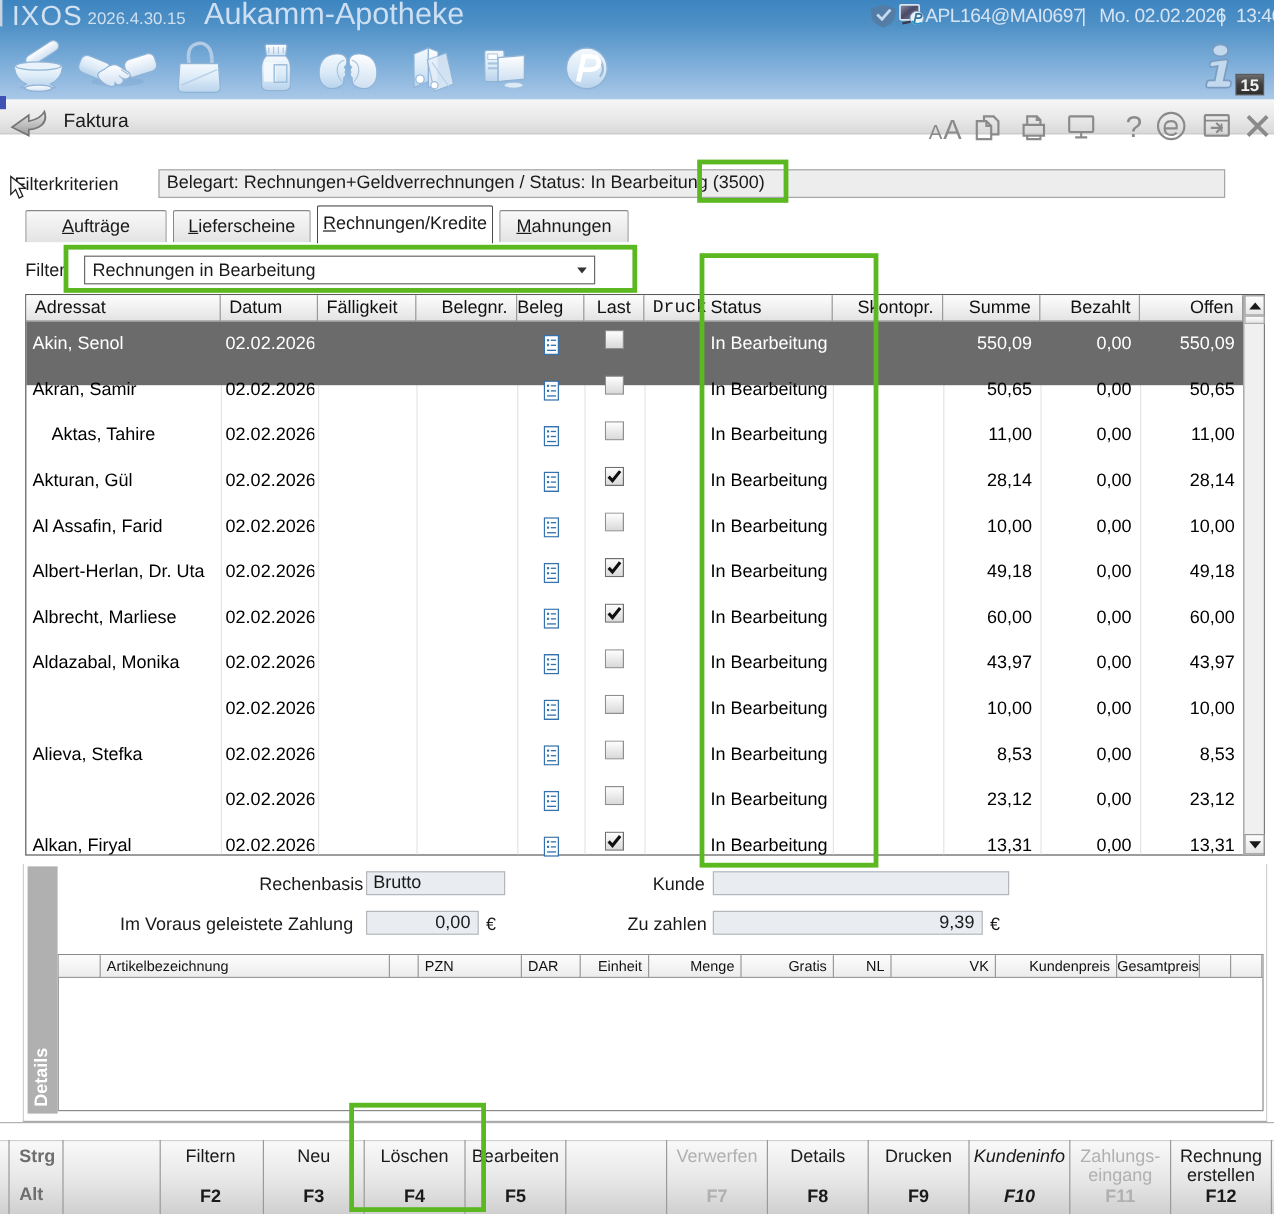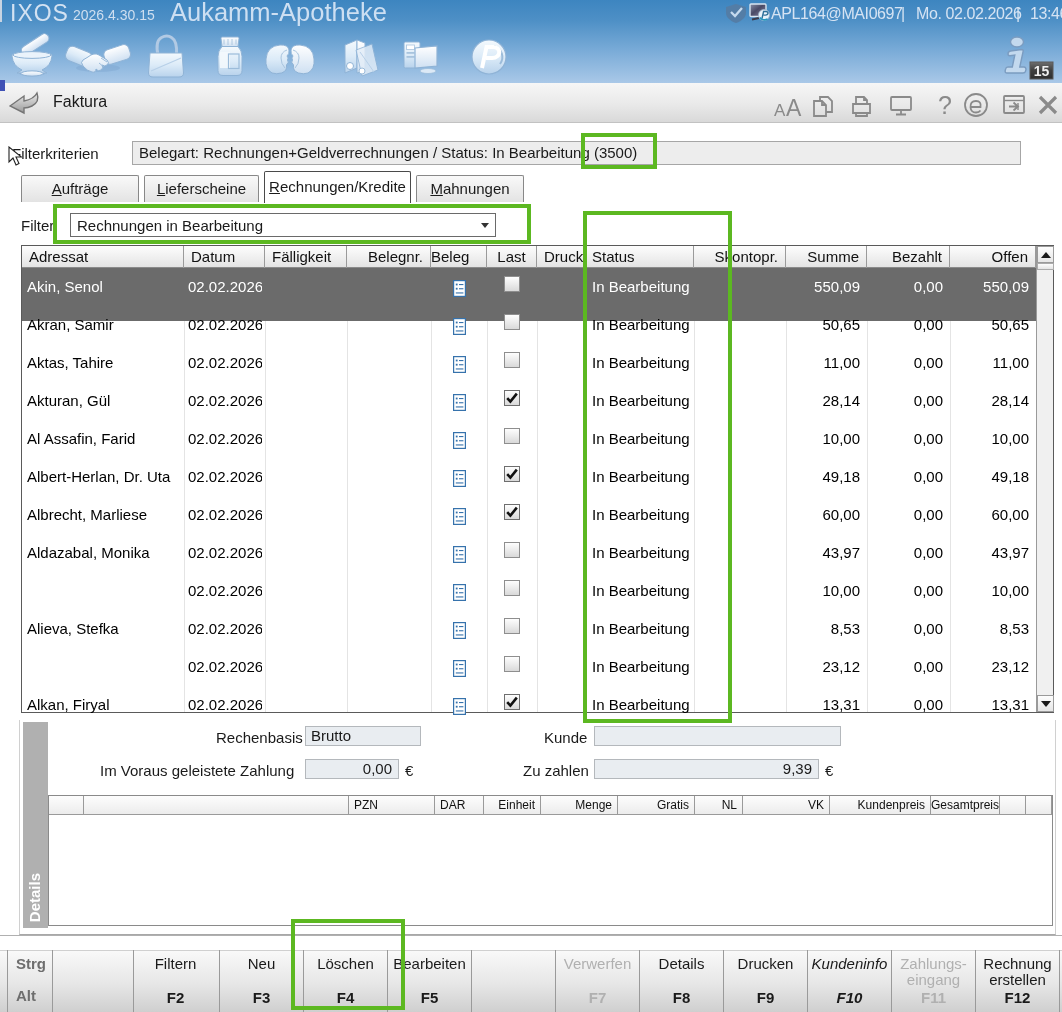--- a/index.html
+++ b/index.html
@@ -7,21 +7,21 @@
 body { font-family:"Liberation Sans", sans-serif; background:#fff; position:relative; }
 
 
 #banner { position:absolute; left:0; top:0; width:1062px; height:83px;
   background:linear-gradient(180deg,#3d85c0 0%,#4e90c6 25%,#7bacd8 62%,#a9c8e8 100%); }
 #banner .ixos { position:absolute; left:10px; top:0px; font-size:23px; color:#d3e2f2; letter-spacing:1px; }
 #banner .ver { position:absolute; left:73px; top:7px; font-size:14px; color:#cfdfF0; }
 #banner .apo { position:absolute; left:170px; top:-2px; font-size:25.5px; color:#cddff2; }
 #banner .rt1 { position:absolute; top:5px; font-size:16px; color:#d5e3f3; white-space:nowrap; letter-spacing:-0.4px; }
 
-#toolbar { position:absolute; left:0; top:83px; width:1062px; height:40px;
+#toolbar { position:absolute; left:0; top:83px; width:1062px; height:29px;
   background:linear-gradient(180deg,#f6f6f6 0%,#e9e9e9 55%,#d9d9d9 100%);
   border-bottom:1px solid #c2c2c2; }
 #toolbar .title { position:absolute; left:53px; top:10px; font-size:16px; color:#1a1a1a; }
 
 
 #fklabel { position:absolute; left:12px; top:145px; font-size:15px; color:#1a1a1a; }
 #fkbox { position:absolute; left:132px; top:141px; width:889px; height:24px; background:#ededed; border:1px solid #a6a6a6; font-size:15px; color:#1a1a1a; line-height:22px; padding-left:6px; }
 
 
 .tab { position:absolute; top:175px; height:27px; background:linear-gradient(180deg,#f9f9f9,#e3e3e3); border:1px solid #888; border-bottom:none; border-radius:2px 2px 0 0; font-size:15px; color:#1a1a1a; text-align:center; line-height:26px; }
@@ -240,21 +240,21 @@
         </linearGradient>
       </defs>
     </svg>
 <div id="mhead">
 <div class="hc" style="left:0px;width:162px;padding-left:7px;text-align:left;">Adressat</div>
 <div class="hc" style="left:162px;width:81px;padding-left:7px;text-align:left;">Datum</div>
 <div class="hc" style="left:243px;width:82px;padding-left:7px;text-align:left;">Fälligkeit</div>
 <div class="hc" style="left:325px;width:84px;padding-right:7px;text-align:right;">Belegnr.</div>
 <div class="hc" style="left:409px;width:56px;text-align:left;">Beleg</div>
 <div class="hc" style="left:465px;width:50px;text-align:center;">Last</div>
-<div class="hc" style="left:515px;width:48px;padding-left:7px;text-align:left;">Druck</div>
+<div class="hc" style="left:515px;width:48px;padding-left:7px;text-align:left;font-family:Liberation Mono, monospace;">Druck</div>
 <div class="hc" style="left:563px;width:109px;padding-left:7px;text-align:left;">Status</div>
 <div class="hc" style="left:672px;width:92px;padding-right:7px;text-align:right;">Skontopr.</div>
 <div class="hc" style="left:764px;width:81px;padding-right:7px;text-align:right;">Summe</div>
 <div class="hc" style="left:845px;width:83px;padding-right:7px;text-align:right;">Bezahlt</div>
 <div class="hc" style="left:928px;width:86px;padding-right:7px;text-align:right;">Offen</div>
 </div>
 <div class="colsep" style="left:162px;"></div>
 <div class="colsep" style="left:243px;"></div>
 <div class="colsep" style="left:325px;"></div>
 <div class="colsep" style="left:409px;"></div>
@@ -297,21 +297,21 @@
         </svg></div>
 <div class="cell" style="left:465px;width:50px;text-align:center;"><svg width="16" height="16" viewBox="0 0 16 16">
           <rect x="0.5" y="0.5" width="15" height="15" fill="url(#cbg)" stroke="#8e8e8e"></rect>
         </svg></div>
 <div class="cell" style="left:570px;width:100px;">In Bearbeitung</div>
 <div class="cell" style="left:764px;width:74px;text-align:right;">50,65</div>
 <div class="cell" style="left:845px;width:76px;text-align:right;">0,00</div>
 <div class="cell" style="left:928px;width:79px;text-align:right;">50,65</div>
 </div>
 <div class="mrow" style="top:98px;">
-<div class="cell" style="left:5px;width:156px;">Aktas, Tahire</div>
+<div class="cell" style="left:21px;width:156px;">Aktas, Tahire</div>
 <div class="cell" style="left:166px;width:74px;">02.02.2026</div>
 <div class="cell" style="left:409px;width:56px;text-align:center;"><svg width="13" height="17" viewBox="0 0 13 17" style="vertical-align:middle">
           <rect x="0.6" y="0.6" width="11.8" height="15.8" fill="#fff" stroke="#3672ac" stroke-width="1.2"></rect>
           <rect x="2.8" y="3.6" width="1.8" height="1.8" fill="#3672ac"></rect>
           <rect x="6" y="4" width="4.4" height="1.1" fill="#3672ac"></rect>
           <rect x="2.8" y="7.8" width="1.8" height="1.8" fill="#3672ac"></rect>
           <rect x="6" y="8.2" width="4.4" height="1.1" fill="#3672ac"></rect>
           <rect x="2.8" y="12.4" width="7.6" height="1.1" fill="#3672ac"></rect>
         </svg></div>
 <div class="cell" style="left:465px;width:50px;text-align:center;"><svg width="16" height="16" viewBox="0 0 16 16">
@@ -517,20 +517,21 @@
 <div class="flabel" style="left:100px;top:762px;">Im Voraus geleistete Zahlung</div>
 <div class="finput" style="left:305px;top:759px;width:94px;padding-right:6px;text-align:right;">0,00</div>
 <div class="flabel" style="left:405px;top:762px;">€</div>
 <div class="flabel" style="left:523px;top:762px;">Zu zahlen</div>
 <div class="finput" style="left:594px;top:759px;width:225px;padding-right:6px;text-align:right;">9,39</div>
 <div class="flabel" style="left:825px;top:762px;">€</div>
 
 <div id="dtable">
 <div id="dhead">
 <div class="dhc" style="left:0px;width:35px;padding-left:5px;text-align:left;"></div>
+<div class="dhc" style="left:35px;width:241px;padding-left:5px;text-align:left;">Artikelbezeichnung</div>
 <div class="dhc" style="left:276px;width:24px;padding-left:5px;text-align:left;"></div>
 <div class="dhc" style="left:300px;width:86px;padding-left:5px;text-align:left;">PZN</div>
 <div class="dhc" style="left:386px;width:49px;padding-left:5px;text-align:left;">DAR</div>
 <div class="dhc" style="left:435px;width:57px;padding-right:5px;text-align:right;">Einheit</div>
 <div class="dhc" style="left:492px;width:77px;padding-right:5px;text-align:right;">Menge</div>
 <div class="dhc" style="left:569px;width:77px;padding-right:5px;text-align:right;">Gratis</div>
 <div class="dhc" style="left:646px;width:48px;padding-right:5px;text-align:right;">NL</div>
 <div class="dhc" style="left:694px;width:87px;padding-right:5px;text-align:right;">VK</div>
 <div class="dhc" style="left:781px;width:101px;padding-right:5px;text-align:right;">Kundenpreis</div>
 <div class="dhc" style="left:882px;width:69px;padding-right:5px;text-align:right;">Gesamtpreis</div>

